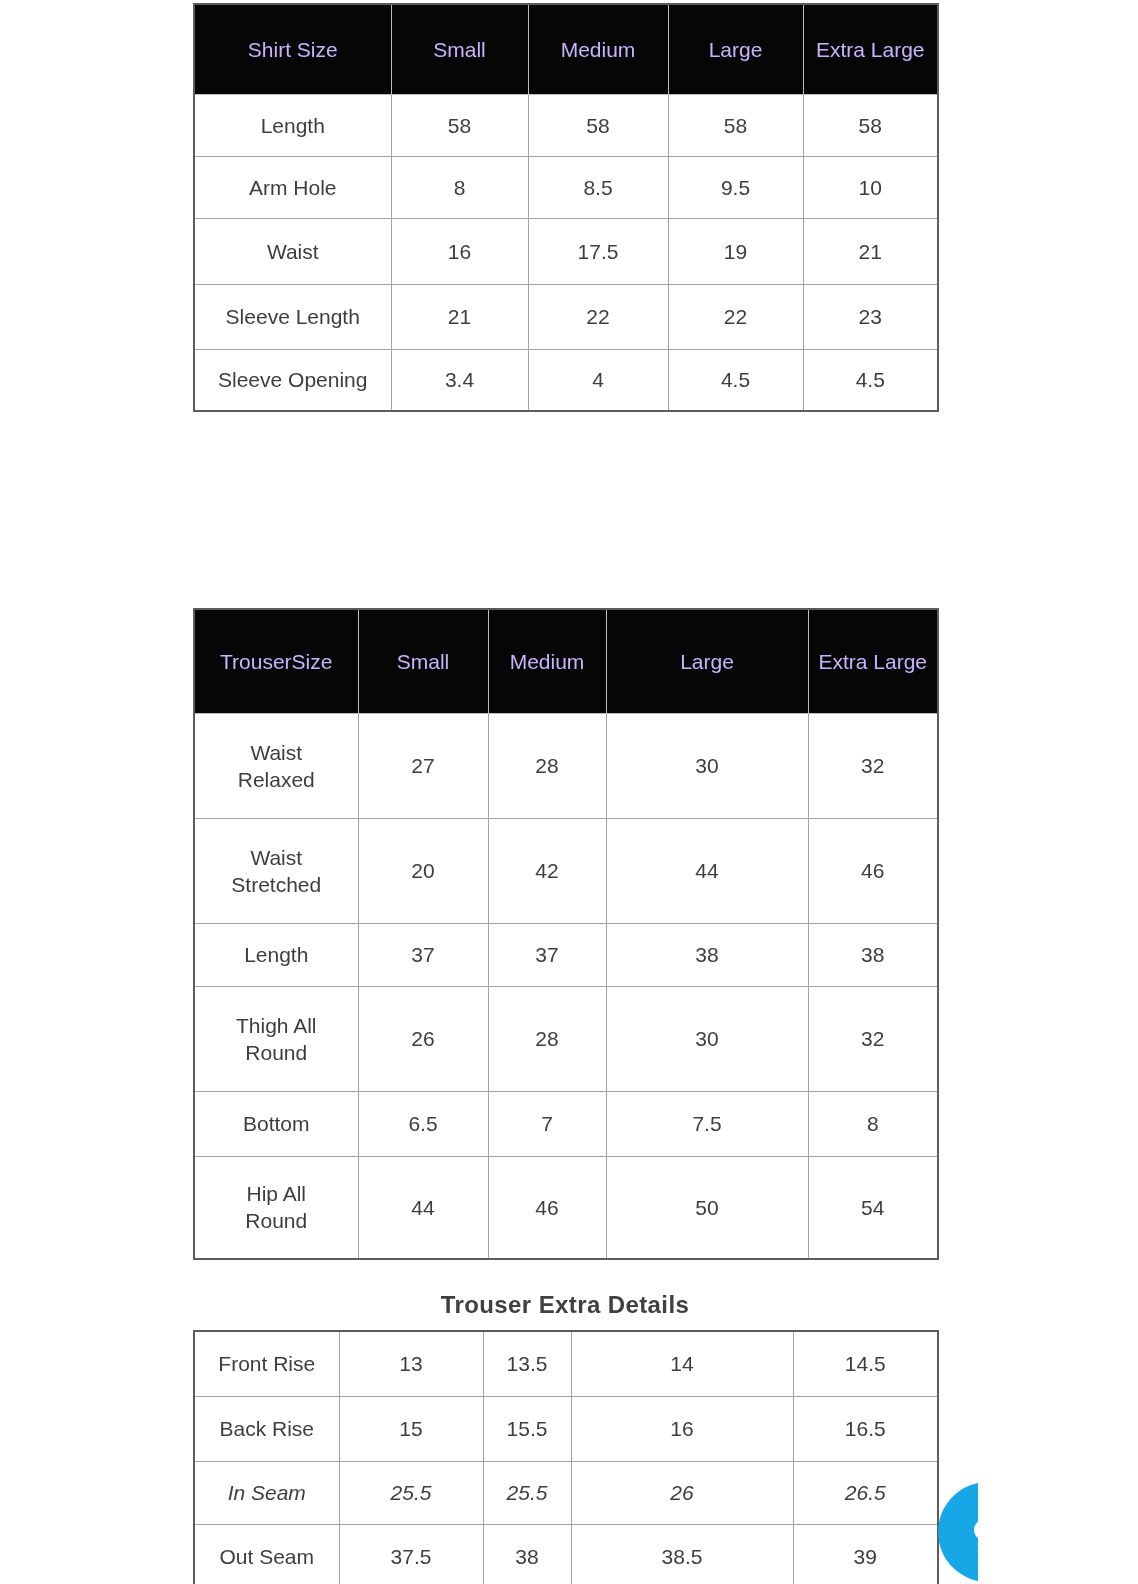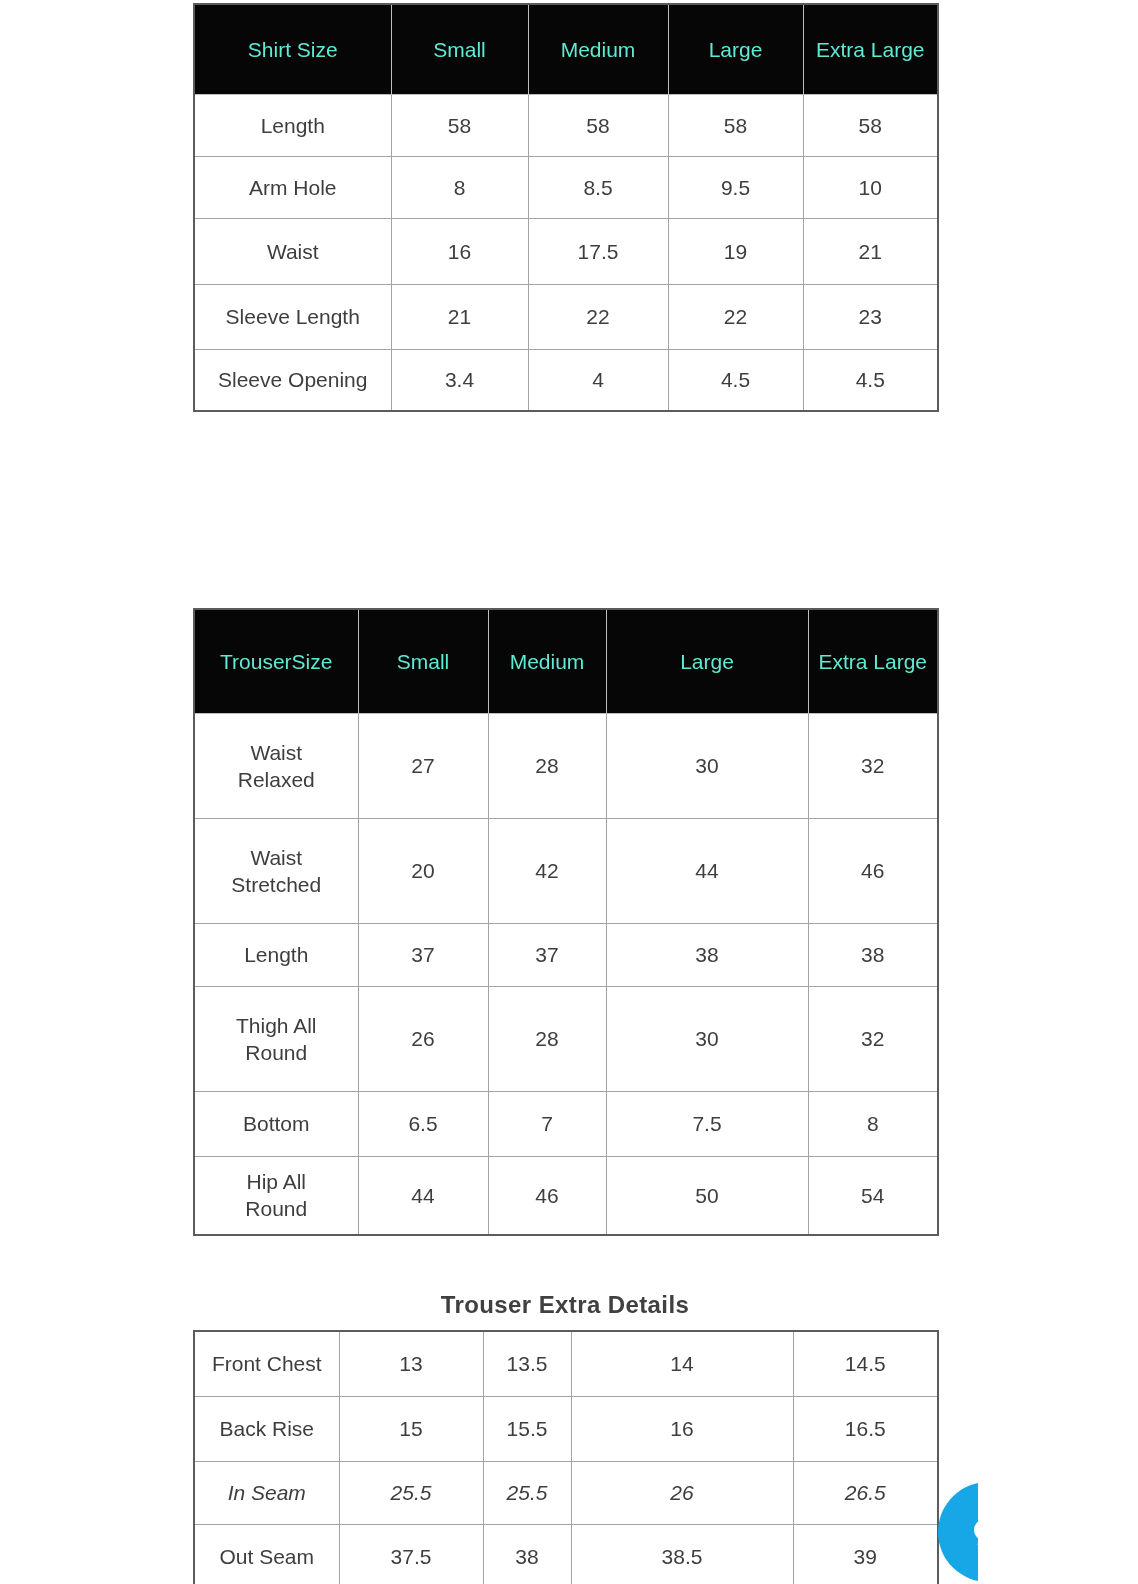--- a/index.html
+++ b/index.html
@@ -28,21 +28,21 @@
     text-align: center;
     vertical-align: middle;
     font-size: 21px;
     line-height: 27px;
     padding: 4px 8px;
     font-weight: normal;
     overflow: hidden;
   }
   table.size-table th {
     background: var(--header-bg, #060606);
-    color: #5eead4;
+    color: #c4b5fd;
     border-color: #bdbdbd;
     margin-top: 48px;
   }
   table.size-table td { color: #3e3e3e; }
 
   
   .t1 { top: 3px; }
   .t1 col:nth-child(1){ width:197px; }
   .t1 col:nth-child(2){ width:137px; }
   .t1 col:nth-child(3){ width:140px; }
@@ -61,21 +61,21 @@
   .t2 col:nth-child(1){ width:164px; }
   .t2 col:nth-child(2){ width:130px; }
   .t2 col:nth-child(3){ width:118px; }
   .t2 col:nth-child(4){ width:202px; }
   .t2 col:nth-child(5){ width:130px; }
   .t2 thead tr { height: 104px; }
   .t2 th { padding: 4px 18px; }
   .t2 tbody tr { height: 105px; }
   .t2 tbody tr:nth-child(3){ height: 63px; }
   .t2 tbody tr:nth-child(5){ height: 65px; }
-  .t2 tbody tr:nth-child(6){ height: 79px; }
+  .t2 tbody tr:nth-child(6){ height: 103px; }
   .t2 td.rowlabel { padding: 4px 33px; }
 
   
   .extra-heading {
     position: absolute;
     left: 193px;
     top: 1291px;
     width: 744px;
     text-align: center;
     font-size: 24px;
@@ -249,21 +249,21 @@
   <table class="size-table t3">
       <colgroup>
         <col>
         <col>
         <col>
         <col>
         <col>
       </colgroup>
       <tbody>
         <tr>
-          <td class="rowlabel">Front Chest</td>
+          <td class="rowlabel">Front Rise</td>
           <td>13</td>
           <td>13.5</td>
           <td>14</td>
           <td>14.5</td>
         </tr>
         <tr>
           <td class="rowlabel">Back Rise</td>
           <td>15</td>
           <td>15.5</td>
           <td>16</td>

